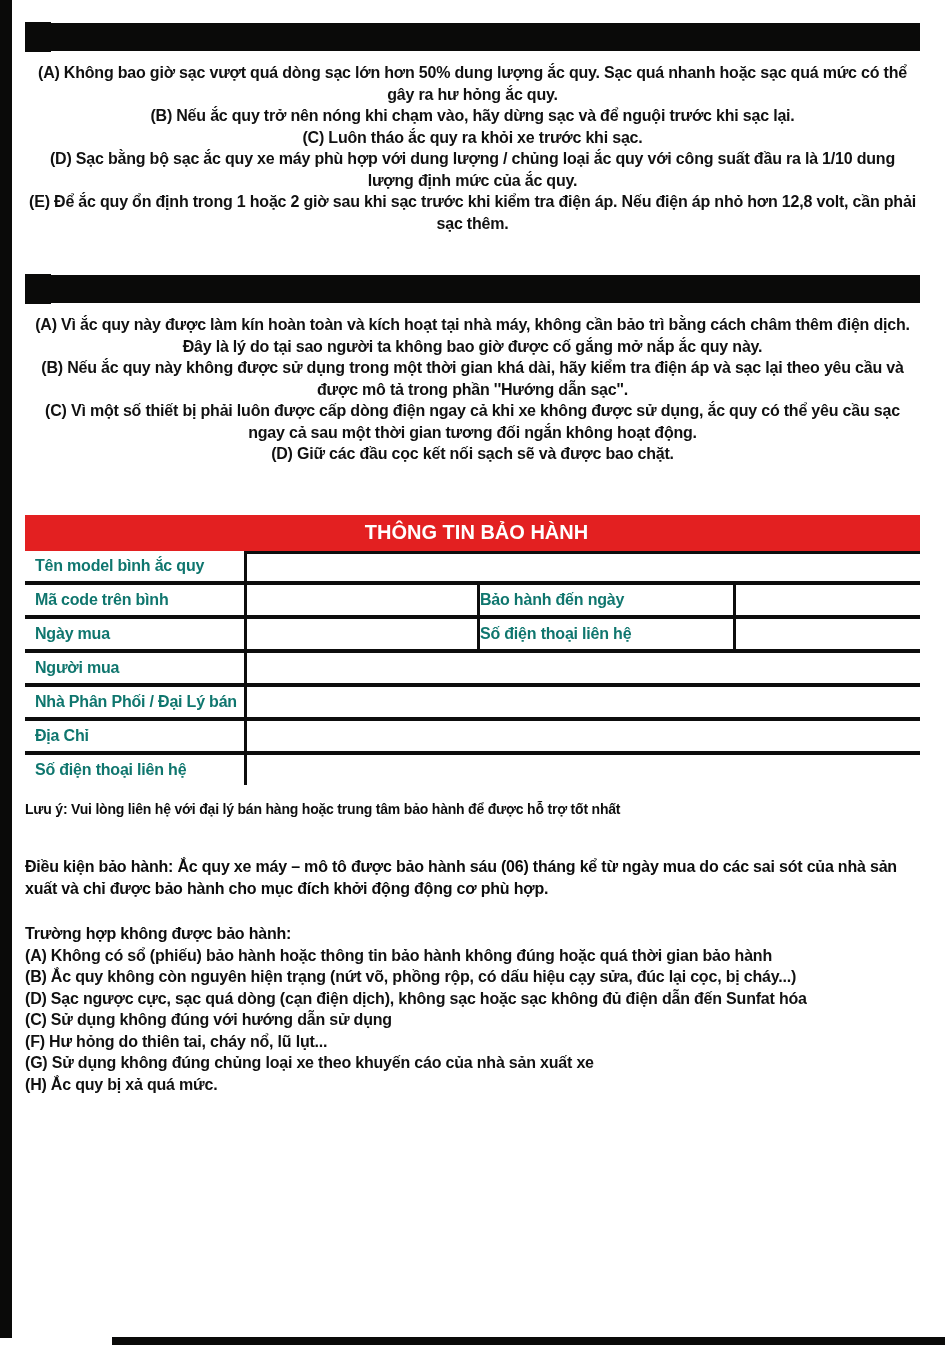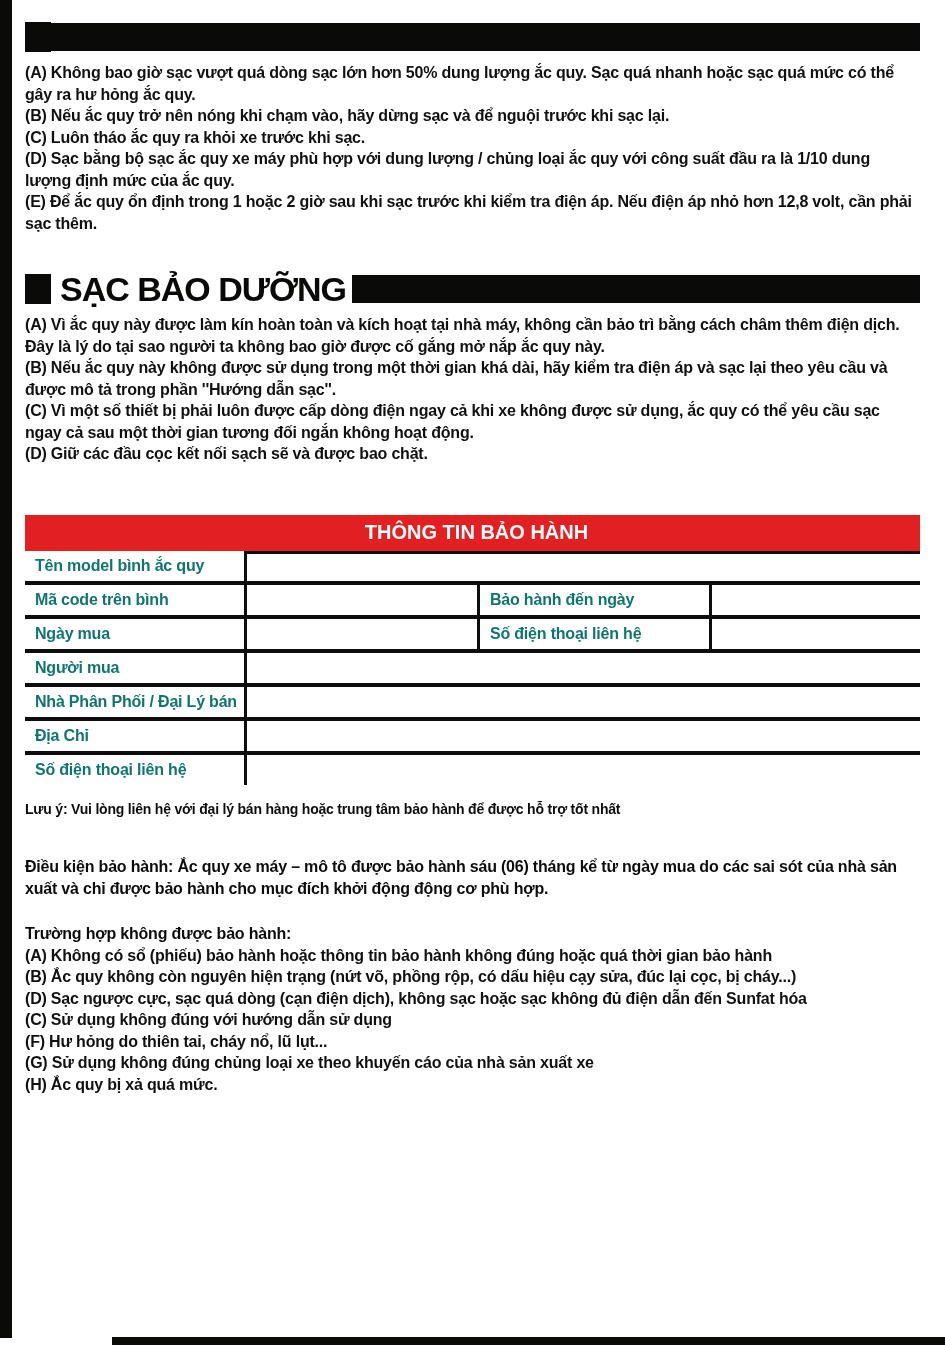--- a/index.html
+++ b/index.html
@@ -20,42 +20,42 @@
   }
   
   .section-header { display:flex; align-items:center; height:42px; margin-bottom:4px; }
   .hdr-square { width:26px; height:30px; background:#0a0a09; flex:0 0 auto; }
   .hdr-title {
     font-size:34px; font-weight:bold; letter-spacing:-1px; line-height:1;
     margin:0 6px 0 9px; white-space:nowrap; color:#0a0a09;
   }
   .hdr-bar { flex:1 1 auto; height:28px; background:#0a0a09; }
   
-  .para-list { margin-bottom:0; }
+  .para-list { margin-bottom:0;text-align:center; }
   .para {
     font-size:16px; font-weight:bold; line-height:21.5px; letter-spacing:-0.2px;
     color:#111;
   }
   .sect-charging { margin-bottom:34px; }
   .sect-maintenance { margin-bottom:50px; }
   
   .warranty-banner {
     height:36px; display:flex; align-items:center; justify-content:center;
     color:#ffffff; font-size:20px; font-weight:bold; letter-spacing:0;
   }
   .wtable { width:895px; }
   .wrow { display:flex; border-bottom:4px solid #0d0d0d; }
   .wrow.last { border-bottom:none; }
   .wcell {
     height:30px; display:flex; align-items:center;
     font-size:16px; font-weight:bold; letter-spacing:-0.2px; color:#0f766e;
   }
   .wlabel1 { width:222px; padding-left:10px; border-right:3px solid #0d0d0d; }
   .wval2   { width:233px; border-right:3px solid #0d0d0d; }
-  .wlabel2 { width:232px; padding-left:10px; border-right:3px solid #0d0d0d; }
+  .wlabel2 { width:256px; border-right:3px solid #0d0d0d; }
   .wval4   { flex:1 1 auto; }
   .wval-full { flex:1 1 auto; }
   .row1 .wval-full { border-top:3px solid #0d0d0d; }
   
   .note-line { margin-top:14px; font-size:14px; font-weight:bold; letter-spacing:-0.2px; line-height:21.5px; }
   .conditions { margin-top:36px; font-size:16px; font-weight:bold; letter-spacing:-0.2px; line-height:21.5px; }
   .exclusions { margin-top:24px; }
   .excl-heading { font-size:16px; font-weight:bold; letter-spacing:-0.2px; line-height:21.5px; }
 </style>
 </head>
@@ -76,21 +76,20 @@
       <div class="para">(B) Nếu ắc quy trở nên nóng khi chạm vào, hãy dừng sạc và để nguội trước khi sạc lại.</div>
       <div class="para">(C) Luôn tháo ắc quy ra khỏi xe trước khi sạc.</div>
       <div class="para">(D) Sạc bằng bộ sạc ắc quy xe máy phù hợp với dung lượng / chủng loại ắc quy với công suất đầu ra là 1/10 dung lượng định mức của ắc quy.</div>
       <div class="para">(E) Để ắc quy ổn định trong 1 hoặc 2 giờ sau khi sạc trước khi kiểm tra điện áp. Nếu điện áp nhỏ hơn 12,8 volt, cần phải sạc thêm.</div>
     </div>
   </div>
 
   <div class="sect-maintenance">
     <div class="section-header">
       <div class="hdr-square"></div>
-      <div class="hdr-title">SẠC BẢO DƯỠNG</div>
       <div class="hdr-bar"></div>
     </div>
     <div class="para-list">
       <div class="para">(A) Vì ắc quy này được làm kín hoàn toàn và kích hoạt tại nhà máy, không cần bảo trì bằng cách châm thêm điện dịch.  Đây là lý do tại sao người ta không bao giờ được cố gắng mở nắp ắc quy này.</div>
       <div class="para">(B) Nếu ắc quy này không được sử dụng trong một thời gian khá dài, hãy kiểm tra điện áp và sạc lại theo yêu cầu và được mô tả trong phần ''Hướng dẫn sạc''.</div>
       <div class="para">(C) Vì một số thiết bị phải luôn được cấp dòng điện ngay cả khi xe không được sử dụng, ắc quy có thể yêu cầu sạc ngay cả sau một thời gian tương đối ngắn không hoạt động.</div>
       <div class="para">(D) Giữ các đầu cọc kết nối sạch sẽ và được bao chặt.</div>
     </div>
   </div>
 

